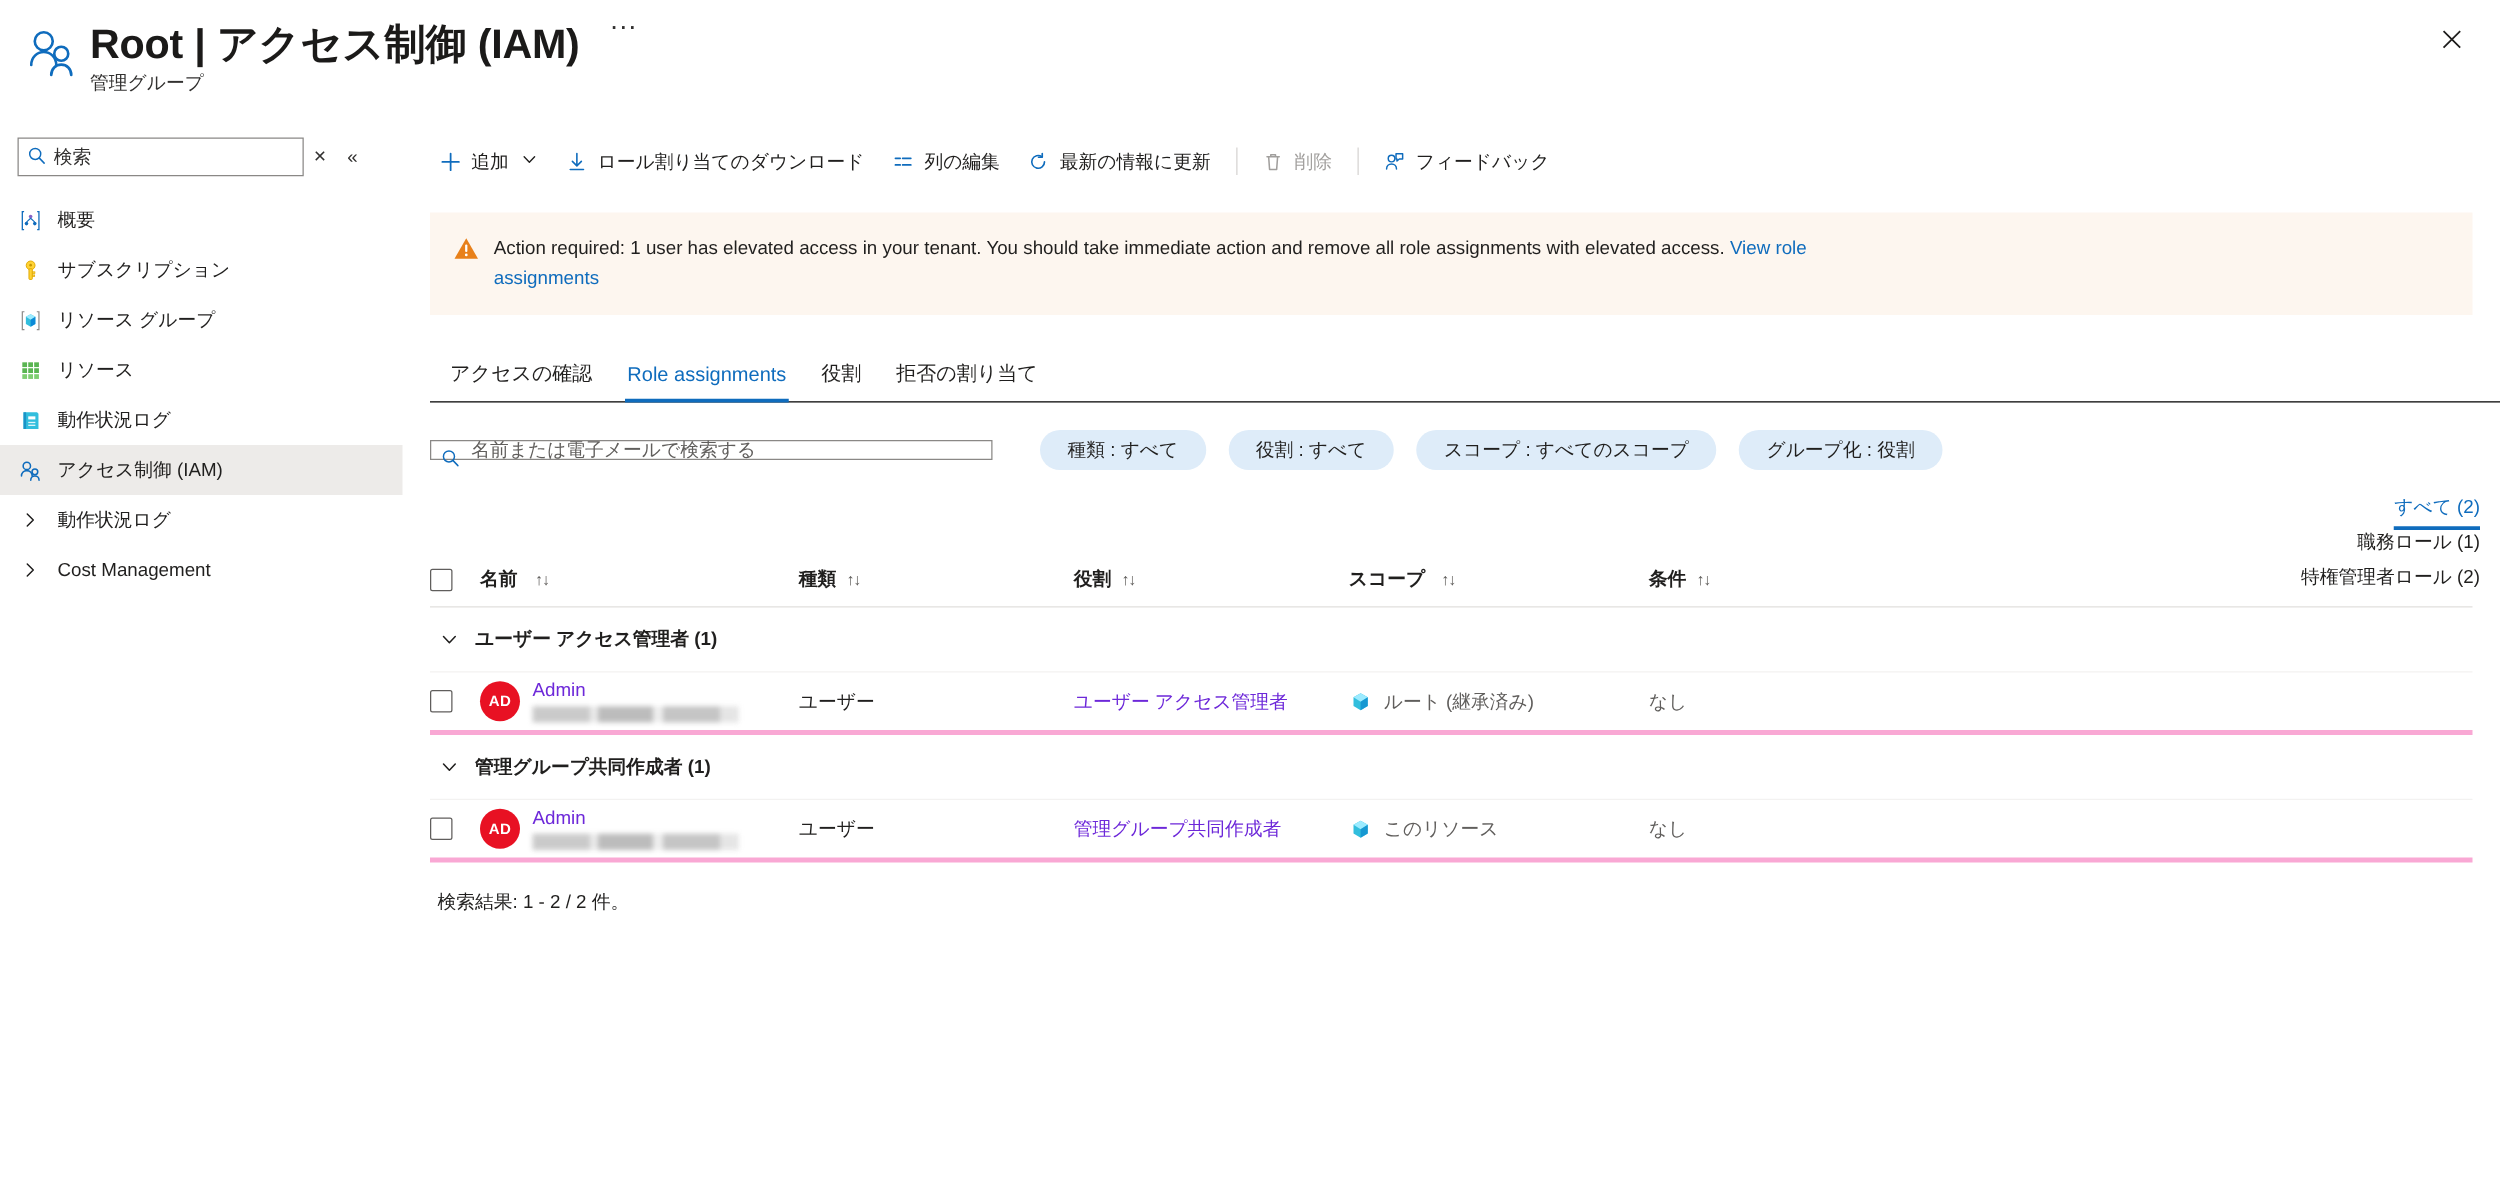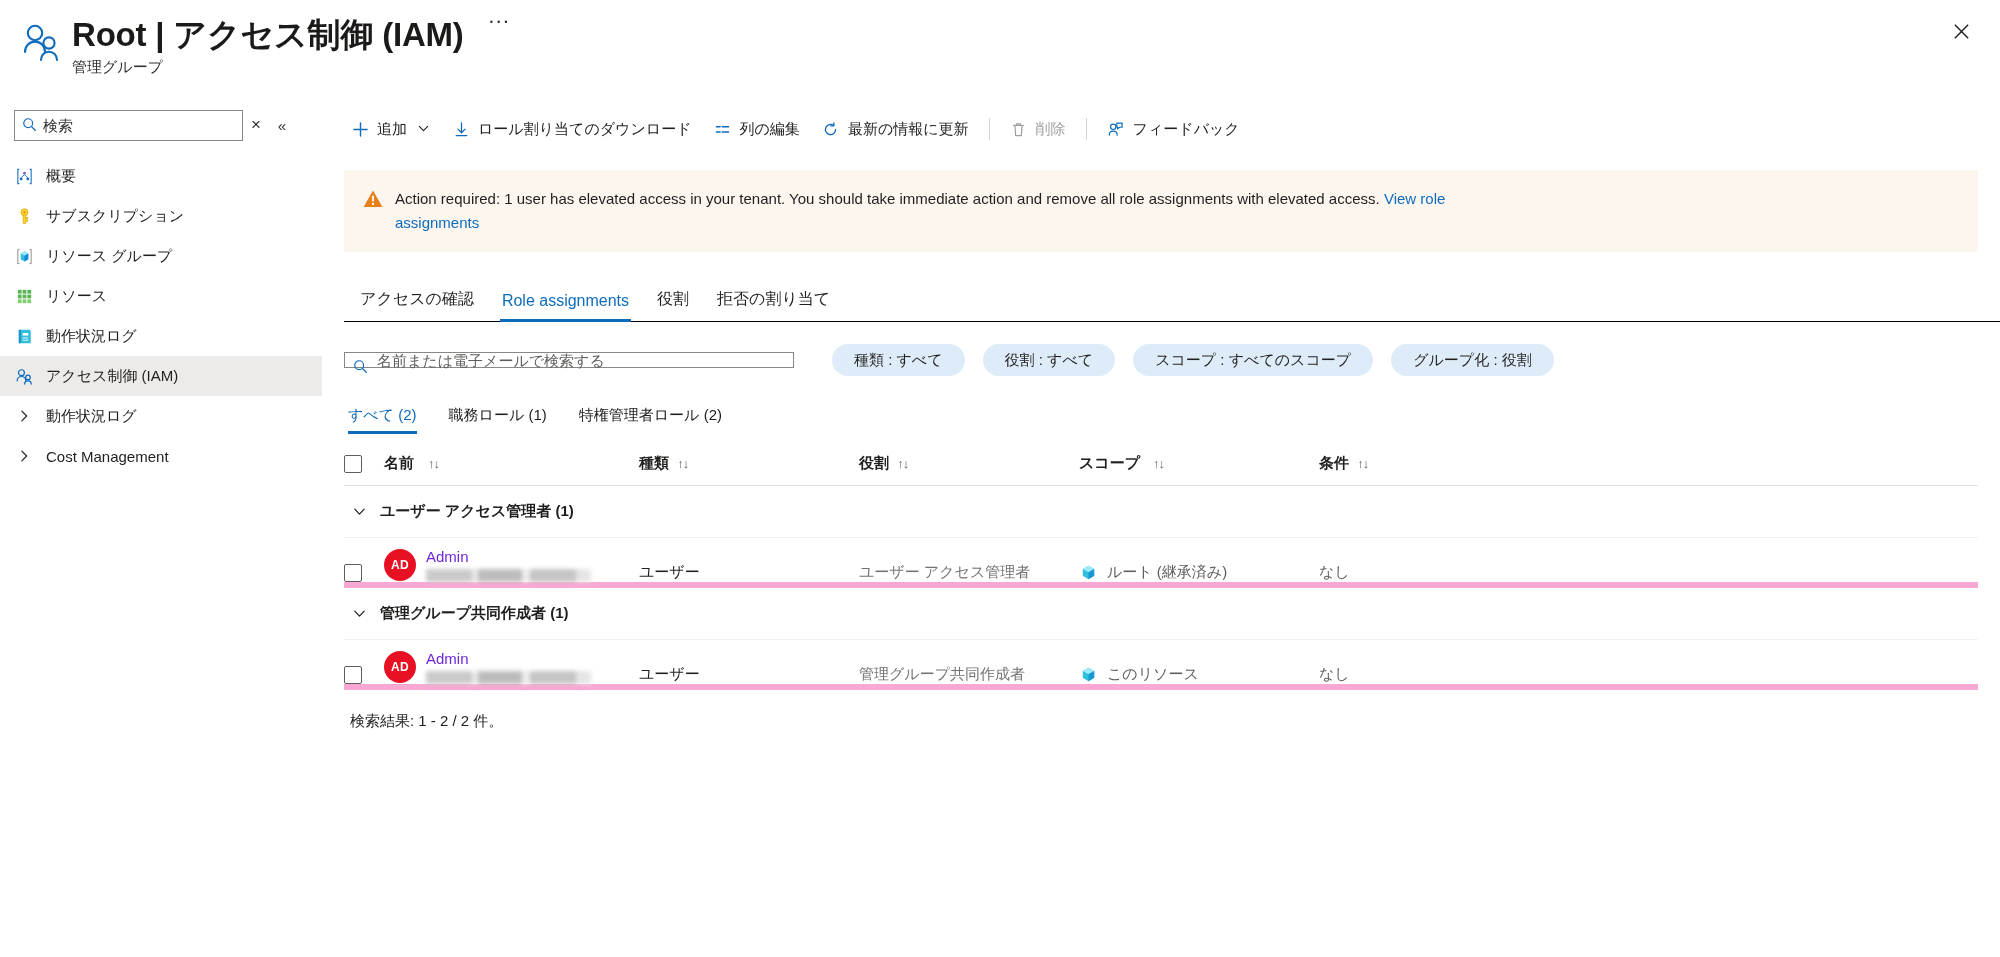--- a/index.html
+++ b/index.html
@@ -257,20 +257,21 @@
     white-space: nowrap;
   }
 
   
   .subtabs {
     display: flex;
     align-items: flex-end;
     margin: 20px 0 0 4px;
     height: 38px;
     padding-left: 2px;
+    flex-direction: column;
   }
   .subtab {
     font-size: 15px;
     color: #201f1e;
     padding: 0 16px 9px 16px;
     cursor: pointer;
     position: relative;
     white-space: nowrap;
   }
   .subtab:first-child { padding-left: 2px; }
@@ -321,25 +322,25 @@
     cursor: pointer;
   }
   .group-chev {
     width: 26px; flex: 0 0 26px;
     display: flex; align-items: center; justify-content: center;
     margin-left: 2px; margin-right: 8px;
     color: #201f1e;
   }
   .data-row {
     display: flex;
-    align-items: flex-end;
+    align-items: center;
     height: 50px;
     font-size: 15px;
     color: #201f1e;
-    border-bottom: 6px solid #f9a8d4;
+    border-bottom: 4px solid #f9a8d4;
   }
   .avatar {
     width: 32px; height: 32px;
     flex: 0 0 32px;
     border-radius: 50%;
     background: #e81123;
     color: #fff;
     font-size: 12px;
     font-weight: 600;
     display: flex; align-items: center; justify-content: center;
@@ -352,21 +353,21 @@
     height: 13px;
     width: 165px;
     background:
       linear-gradient(90deg,
         #c8c8c8 0 46px, #e9e9e9 46px 52px,
         #b9b9b9 52px 96px, #ededed 96px 104px,
         #c2c2c2 104px 150px, #e4e4e4 150px 165px);
     filter: blur(2.2px);
     opacity: .95;
   }
-  .role-link { color: #737373; cursor: pointer; margin-top: 40px; }
+  .role-link { color: #6d28d9; cursor: pointer; margin-top: 40px; }
   .scope-text { color: #605e5c; }
   .cond-text { color: #605e5c; }
   .cube { width: 19px; height: 19px; flex: 0 0 19px; }
 
   .result-line {
     margin: 22px 0 0 6px;
     font-size: 15px;
     color: #201f1e;
   }
 </style>

